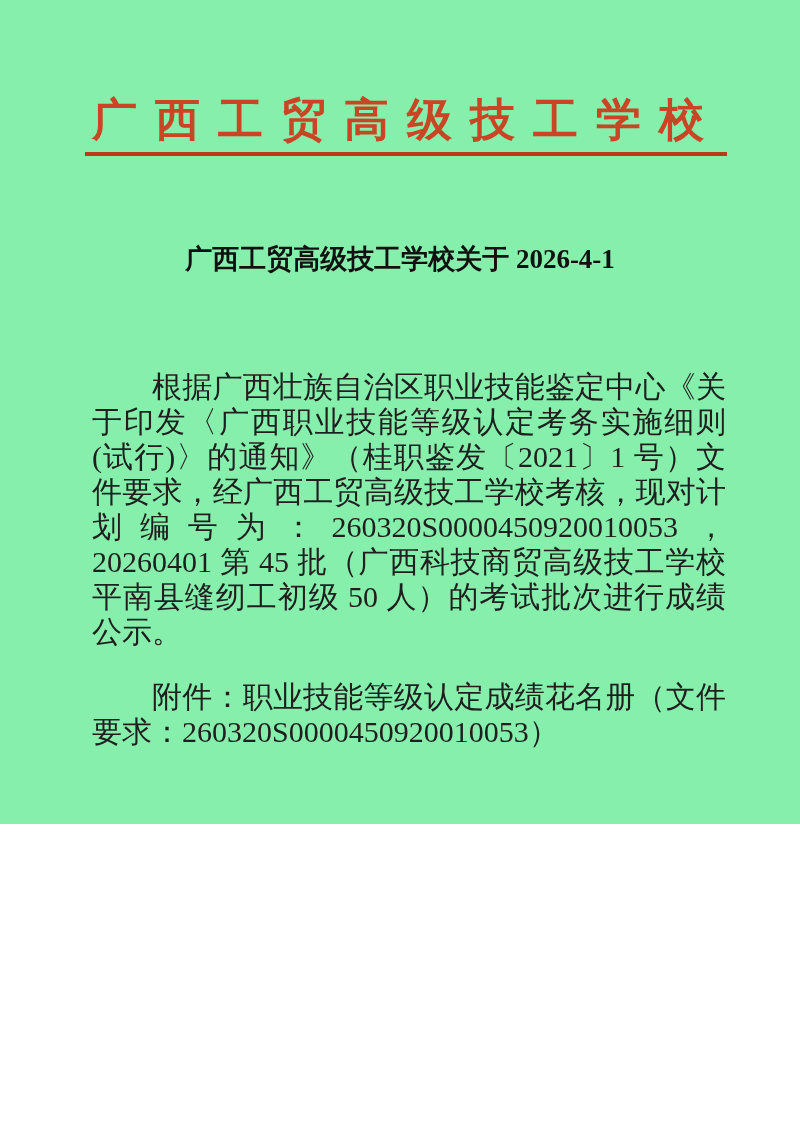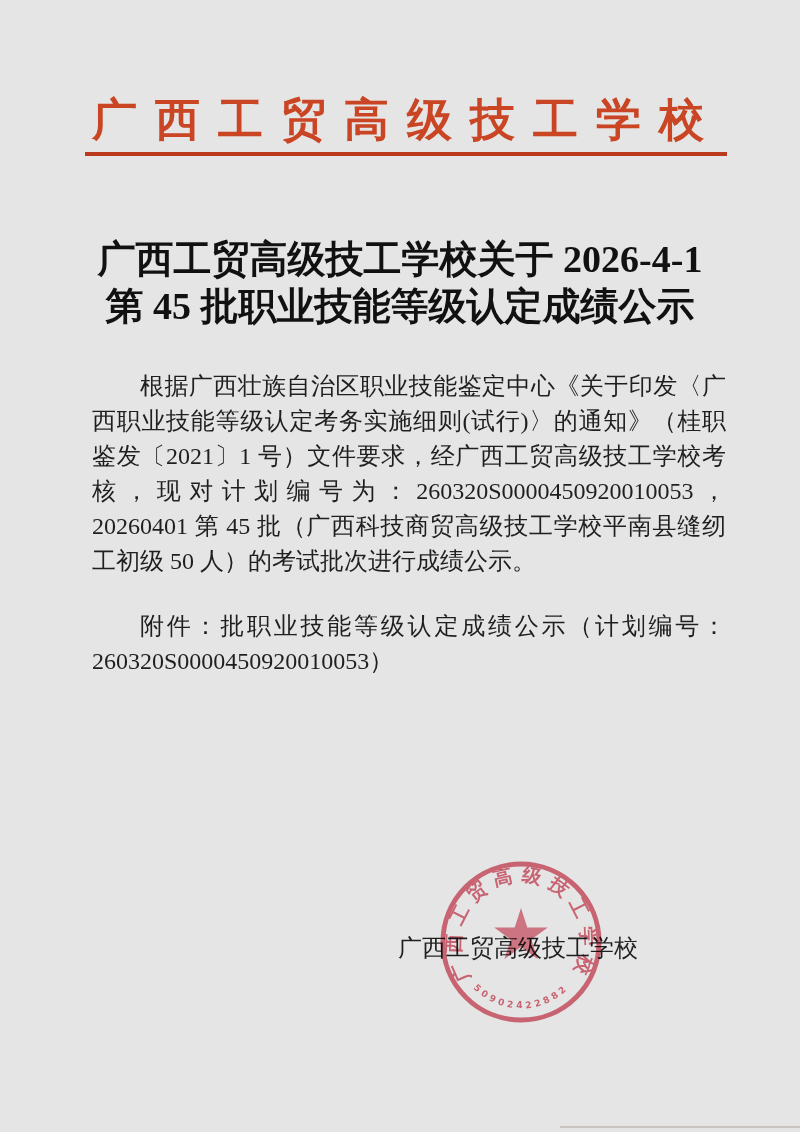--- a/index.html
+++ b/index.html
@@ -1,20 +1,20 @@
 <!DOCTYPE html>
 <html><head>
 <meta charset="utf-8">
 <style>
   html, body { margin: 0; padding: 0; background: #ffffff; }
   .page {
     position: relative;
     width: 800px;
-    height: 1132px;
-    background: #e5e5e5;
+    height: 824px;
+    background: #86efac;
     overflow: hidden;
     font-family: "Liberation Serif", "DejaVu Serif", serif;
     color: #1a1a1a;
   }
   
   .letterhead {
     position: absolute;
     top: 90px; left: 0; width: 100%;
     text-align: center;
     font-size: 45px;
@@ -29,31 +29,31 @@
     position: absolute;
     top: 152px; left: 85px;
     width: 642px; height: 4px;
     background: #bb3a1e;
   }
   
   .doc-title {
     position: absolute;
     top: 236px; left: 0; width: 100%;
     text-align: center;
-    font-size: 38px;
+    font-size: 27px;
     font-weight: bold;
     line-height: 47px;
     color: #111111;
   }
   
   .body-text {
     position: absolute;
     top: 369px; left: 92px;
     width: 634px;
-    font-size: 24px;
+    font-size: 30px;
     line-height: 35px;
     text-align: justify;
     color: #1f1f1f;
   }
   .body-text p { margin: 0; text-indent: 2em; }
   .body-text p.attachment { margin-top: 30px; }
   
   .signature {
     position: absolute;
     top: 929px; left: 398px;
@@ -97,26 +97,25 @@
 <body>
 
 <div class="page">
 
   <div class="letterhead">广西工贸高级技工学校</div>
 
   <div class="letterhead-rule"></div>
 
   <div class="doc-title">
     <div>广西工贸高级技工学校关于 2026-4-1</div>
-    <div>第 45 批职业技能等级认定成绩公示</div>
   </div>
 
   <div class="body-text">
     <p class="para">根据广西壮族自治区职业技能鉴定中心《关于印发〈广西职业技能等级认定考务实施细则(试行)〉的通知》（桂职鉴发〔2021〕1 号）文件要求，经广西工贸高级技工学校考核，现对计划编号为：260320S0000450920010053，20260401 第 45 批（广西科技商贸高级技工学校平南县缝纫工初级 50 人）的考试批次进行成绩公示。</p>
-    <p class="para attachment">附件：批职业技能等级认定成绩公示（计划编号：260320S0000450920010053）</p>
+    <p class="para attachment">附件：职业技能等级认定成绩花名册（文件要求：260320S0000450920010053）</p>
   </div>
 
   <div class="signature">
     <div class="sig-org">广西工贸高级技工学校</div>
   </div>
 
   <svg class="seal" viewBox="0 0 200 200" xmlns="http://www.w3.org/2000/svg">
     <defs>
       <path id="arcTop" d="M 40.2,141.9 A 73,73 0 1 1 159.8,141.9" fill="none"></path>
       <path id="arcBottom" d="M 38.7,151.4 A 80,80 0 0 0 161.3,151.4" fill="none"></path>

